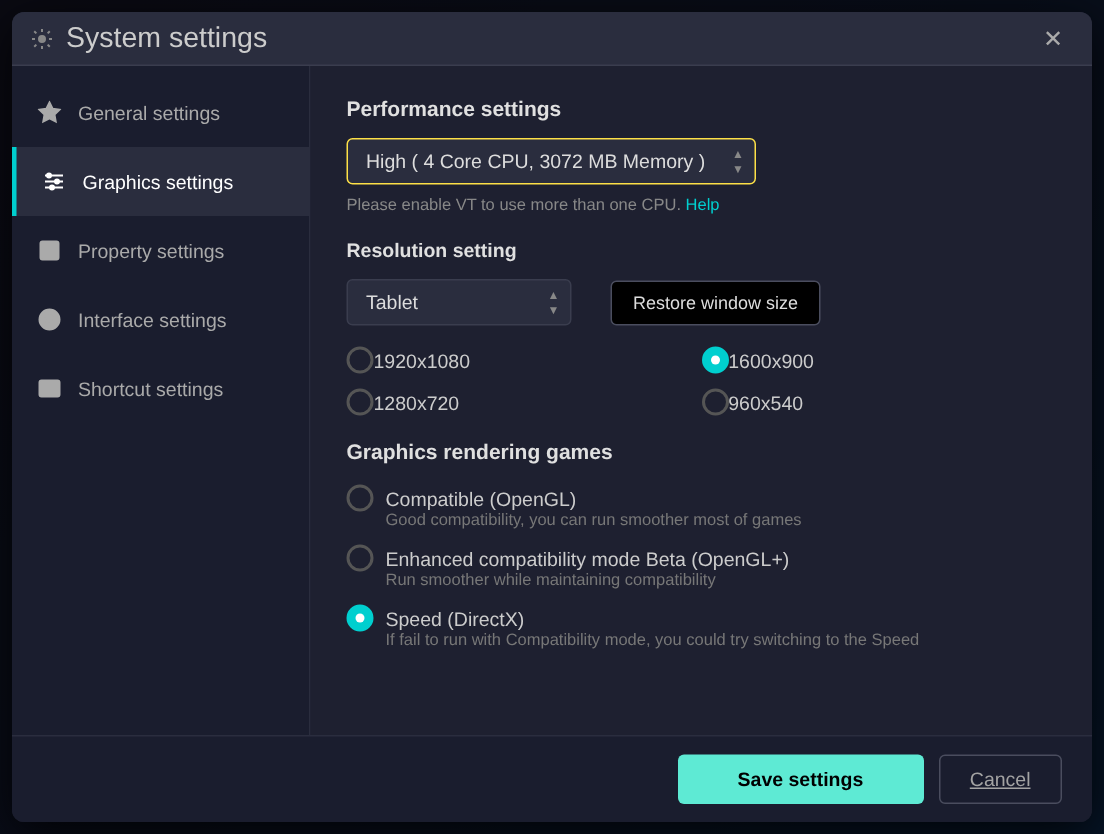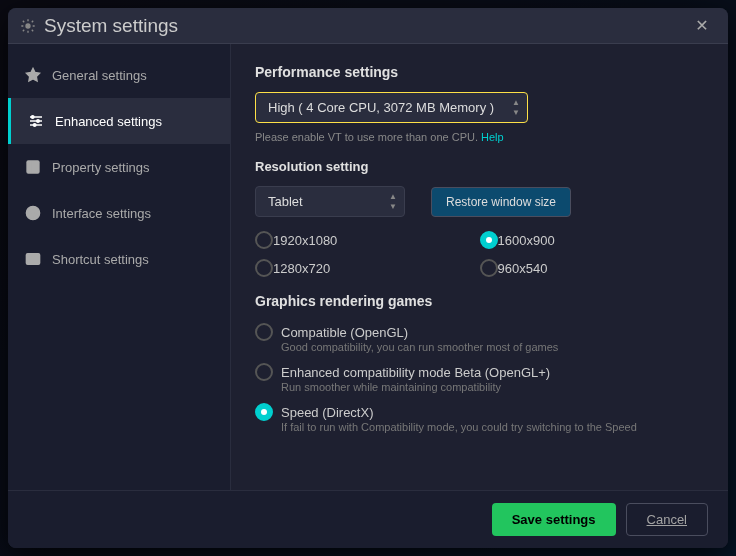--- a/index.html
+++ b/index.html
@@ -67,21 +67,21 @@
       cursor: pointer;
       border-radius: 4px;
       font-size: 16px;
     }
     .content {
       display: flex;
       flex: 1;
       overflow: hidden;
     }
     .sidebar {
-      width: 223px;
+      width: 199px;
       background: #1a1d2e;
       border-right: 1px solid #2a2d3e;
       padding: 8px 0;
       flex-shrink: 0;
     }
     .sidebar-item {
       display: flex;
       align-items: center;
       padding: 14px 16px;
       color: #aaa;
@@ -169,21 +169,21 @@
       border: 1px solid #3a3d4e;
       border-radius: 4px;
       color: #ddd;
       font-size: 13px;
       padding: 7px 32px 7px 12px;
       appearance: none;
       cursor: pointer;
       min-width: 150px;
     }
     .restore-btn {
-      background: #0c4a6e;
+      background: #000000;
       border: 1px solid #4a4d5e;
       border-radius: 4px;
       color: #ddd;
       font-size: 12px;
       padding: 7px 14px;
       cursor: pointer;
     }
     .radio-grid {
       display: grid;
       grid-template-columns: 1fr 1fr;
@@ -249,25 +249,25 @@
     .footer {
       background: #1a1d2e;
       border-top: 1px solid #2a2d3e;
       padding: 12px 20px;
       display: flex;
       justify-content: flex-end;
       gap: 10px;
       flex-shrink: 0;
     }
     .btn-save {
-      background: #22c55e;
+      background: #5eead4;
       color: #000;
       border: none;
       border-radius: 4px;
-      padding: 8px 20px;
+      padding: 8px 40px;
       font-size: 13px;
       font-weight: 600;
       cursor: pointer;
     }
     .btn-cancel {
       background: transparent;
       color: #a3a3a3;
       border: 1px solid #4a4d5e;
       border-radius: 4px;
       padding: 8px 20px;
@@ -313,21 +313,21 @@
           <span class="sidebar-item-icon">
             <svg width="16" height="16" viewBox="0 0 24 24" fill="none" stroke="currentColor" stroke-width="2">
               <line x1="3" y1="6" x2="21" y2="6"></line>
               <line x1="3" y1="12" x2="21" y2="12"></line>
               <line x1="3" y1="18" x2="21" y2="18"></line>
               <circle cx="7" cy="6" r="2" fill="currentColor"></circle>
               <circle cx="15" cy="12" r="2" fill="currentColor"></circle>
               <circle cx="10" cy="18" r="2" fill="currentColor"></circle>
             </svg>
           </span>
-          <span>Enhanced settings</span>
+          <span>Graphics settings</span>
         </div>
 
         <div class="sidebar-item">
           <span class="sidebar-item-icon">
             <svg width="16" height="16" viewBox="0 0 24 24" fill="none" stroke="currentColor" stroke-width="2">
               <rect x="3" y="3" width="18" height="18" rx="2"></rect>
               <line x1="3" y1="9" x2="21" y2="9"></line>
               <line x1="3" y1="15" x2="21" y2="15"></line>
               <line x1="9" y1="3" x2="9" y2="21"></line>
             </svg>

